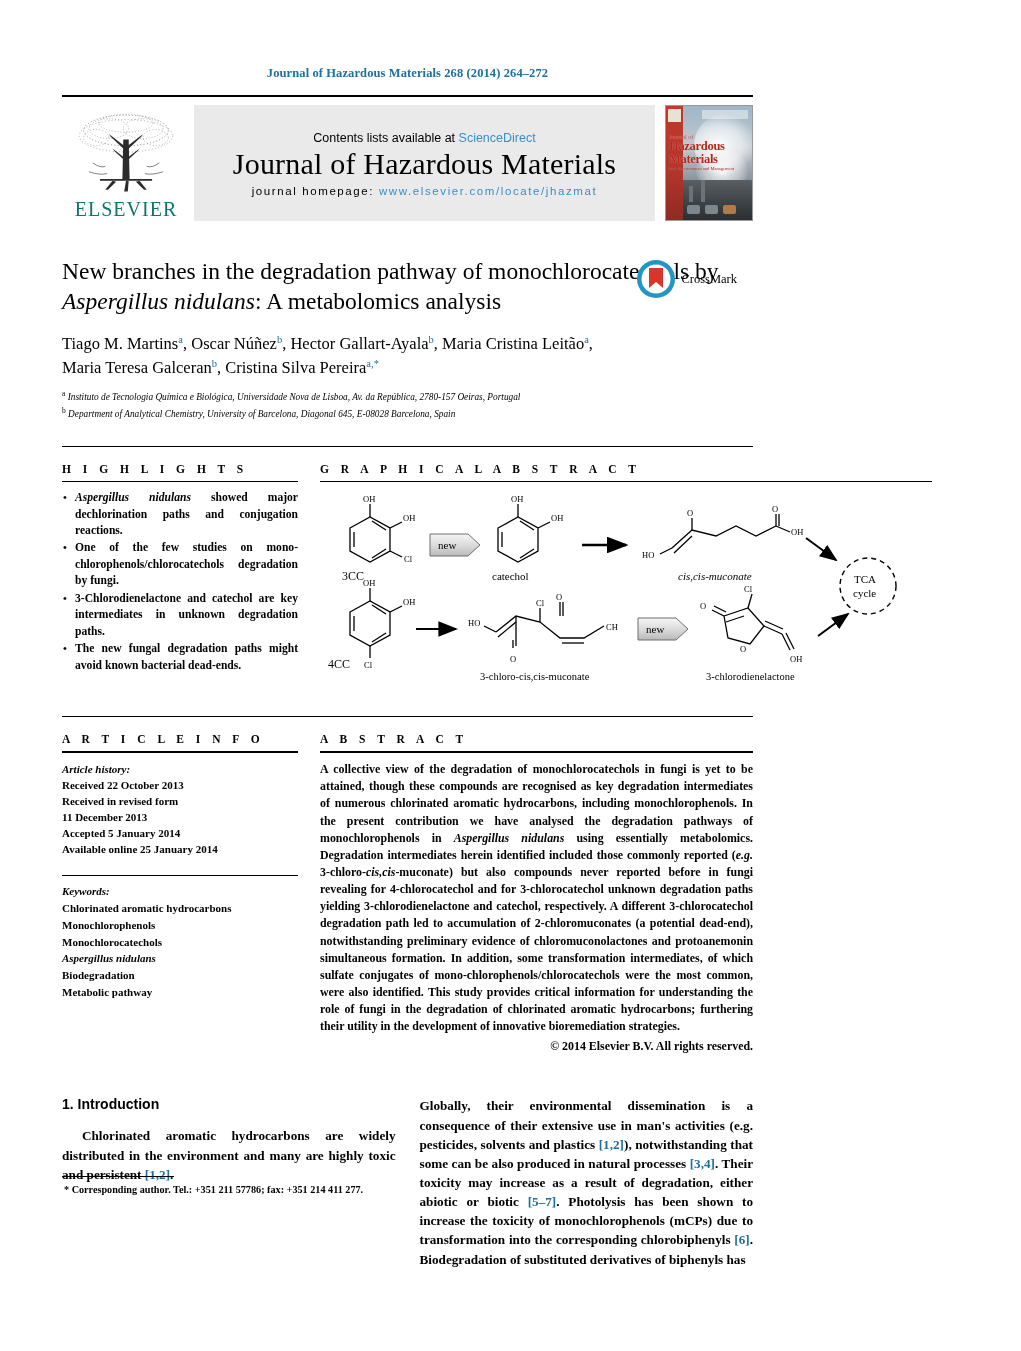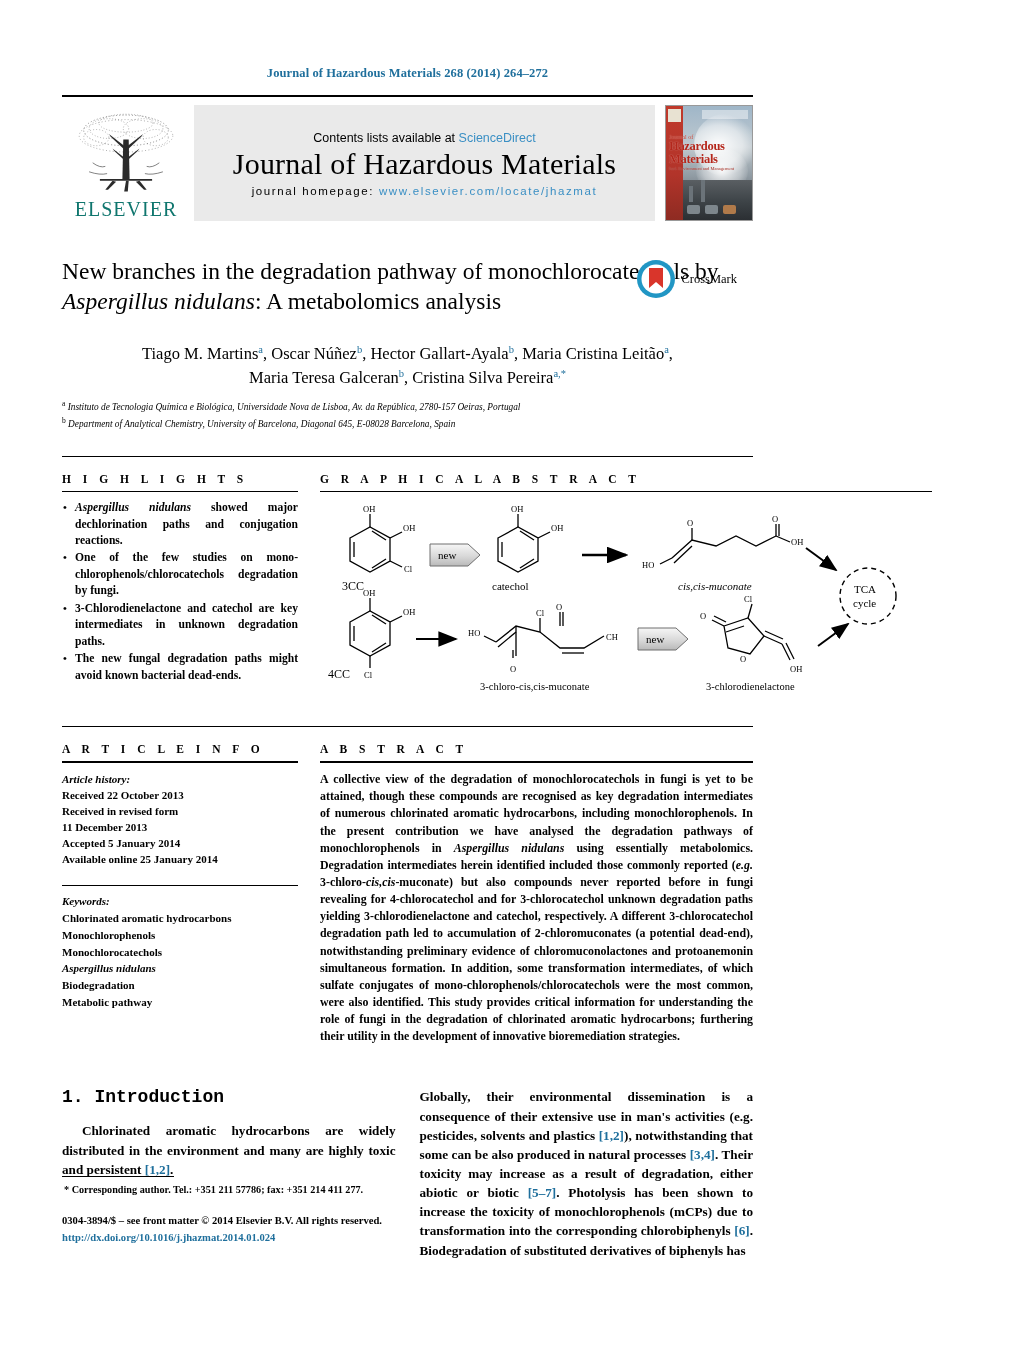--- a/index.html
+++ b/index.html
@@ -137,25 +137,24 @@
   }
   .art-title .ital { font-style: italic; }
   .crossmark {
     position: absolute; right: 16px; top: 2px;
     display: flex; align-items: center; gap: 5px;
   }
   .cm-badge { width: 40px; height: 40px; }
   .cm-label { font-size: 12.5px; font-family: "Liberation Serif", serif; }
 
   .authors {
-    margin-top: 26px;
+    margin-top: 16px;
     font-size: 16.5px;
     line-height: 1.42;
     max-width: 790px;
-    text-align: center;
   }
   .sup-aff { color: #1f6f9c; font-size: 10.5px; vertical-align: super; }
   .affiliations { margin-top: 9px; font-size: 9.3px; font-style: italic; line-height: 1.5; }
   .affiliations .aff-mark { font-style: normal; vertical-align: super; font-size: 7.5px; }
 
   
   .cols {
     margin: 24px 62px 0 62px;
     border-top: 1.6px solid #000;
     padding-top: 16px;
@@ -213,24 +212,24 @@
 
   
   .body-cols {
     margin: 42px 62px 0 62px;
     display: flex;
     gap: 24px;
     position: relative;
   }
   .bcol { flex: 1 1 0; width: 440px; }
   .sec-num-head {
-    font-size: 18px;
+    font-size: 14px;
     font-weight: bold;
     margin: 0 0 14px 0;
-    font-family: Liberation Mono, monospace;
+    font-family: Liberation Sans, sans-serif;
   }
   .para {
     font-size: 13.2px;
     line-height: 1.45;
     text-align: justify;
     text-indent: 20px;
     margin: 0 0 8px 0;
     font-weight: bold;
   }
   .para.noindent { text-indent: 0; }
@@ -527,20 +526,21 @@
         <div>Metabolic pathway</div>
       </div>
     </div>
 
     <div class="col-right">
       <div class="sec-head">A B S T R A C T</div>
       <div class="rule-thick"></div>
       <div class="abstract-body">
         <span>A collective view of the degradation of monochlorocatechols in fungi is yet to be attained, though these compounds are recognised as key degradation intermediates of numerous chlorinated aromatic hydrocarbons, including monochlorophenols. In the present contribution we have analysed the degradation pathways of monochlorophenols in </span><span class="ital">Aspergillus nidulans</span><span> using essentially metabolomics. Degradation intermediates herein identified included those commonly reported (</span><span class="ital">e.g.</span><span> 3-chloro-</span><span class="ital">cis,cis</span><span>-muconate) but also compounds never reported before in fungi revealing for 4-chlorocatechol and for 3-chlorocatechol unknown degradation paths yielding 3-chlorodienelactone and catechol, respectively. A different 3-chlorocatechol degradation path led to accumulation of 2-chloromuconates (a potential dead-end), notwithstanding preliminary evidence of chloromuconolactones and protoanemonin simultaneous formation. In addition, some transformation intermediates, of which sulfate conjugates of mono-chlorophenols/chlorocatechols were the most common, were also identified. This study provides critical information for understanding the role of fungi in the degradation of chlorinated aromatic hydrocarbons; furthering their utility in the development of innovative bioremediation strategies.</span>
       </div>
+      <div class="copyright">© 2014 Elsevier B.V. All rights reserved.</div>
     </div>
   </div>
 
   <div class="body-cols">
     <div class="bcol">
       <div class="sec-num-head">1.  Introduction</div>
       <p class="para">
         <span>Chlorinated aromatic hydrocarbons are widely distributed in the environment and many are highly toxic and persistent </span><span class="ref">[1,2]</span><span>.</span>
       </p>
     </div>
@@ -551,19 +551,15 @@
       </p>
     </div>
   </div>
 
   <div class="footnotes">
     <div class="fn-rule"></div>
     <div class="fn-line">
       <span>*</span>
       <span>Corresponding author. Tel.: +351 211 57786; fax: +351 214 411 277.</span>
     </div>
-    <div class="issn-block">
-      <div>0304-3894/$ – see front matter © 2014 Elsevier B.V. All rights reserved.</div>
-      <div class="doi-link">http://dx.doi.org/10.1016/j.jhazmat.2014.01.024</div>
-    </div>
   </div>
 
 </div>
 
 </body></html>

